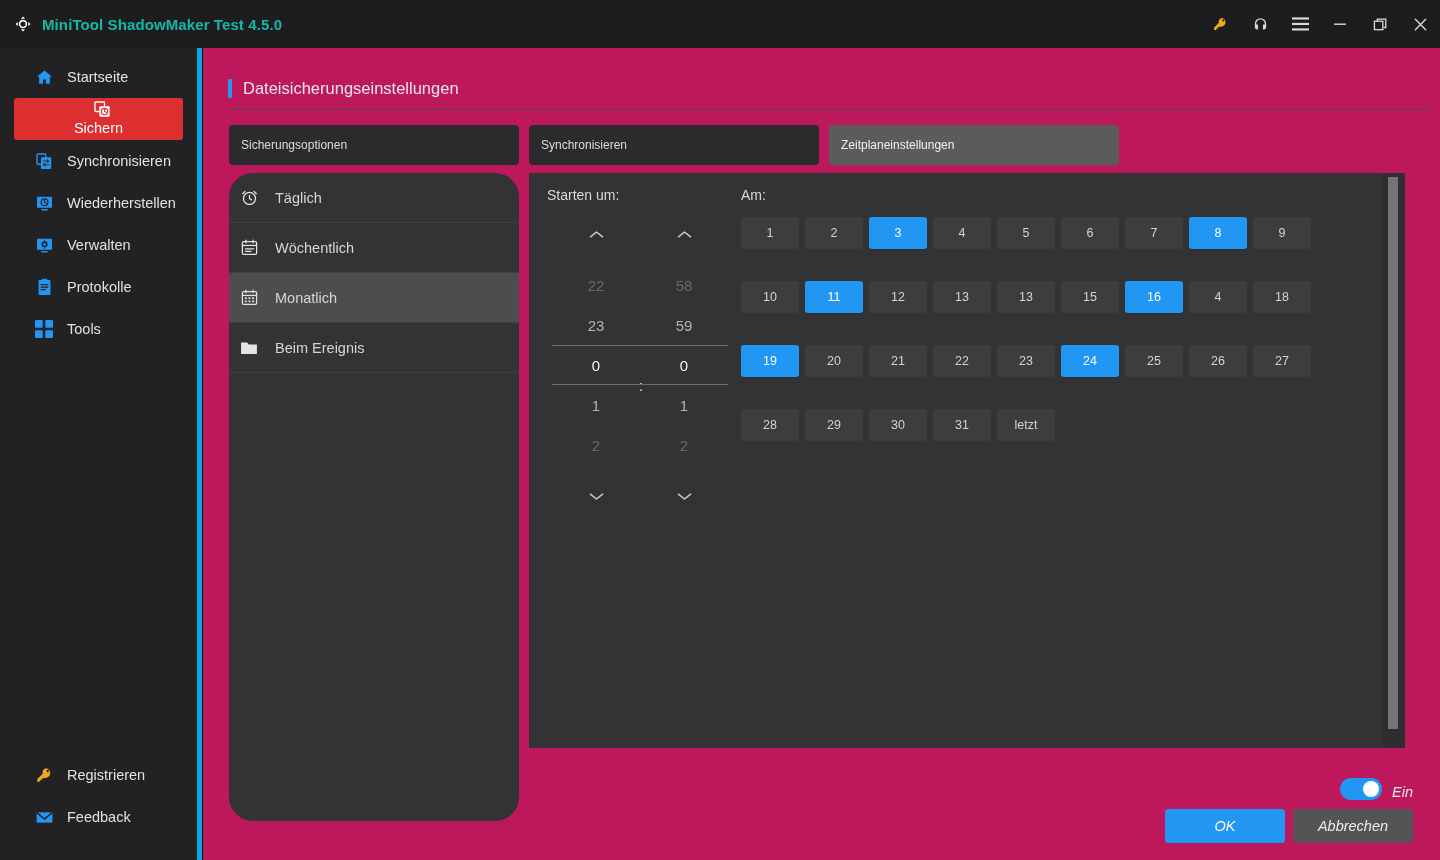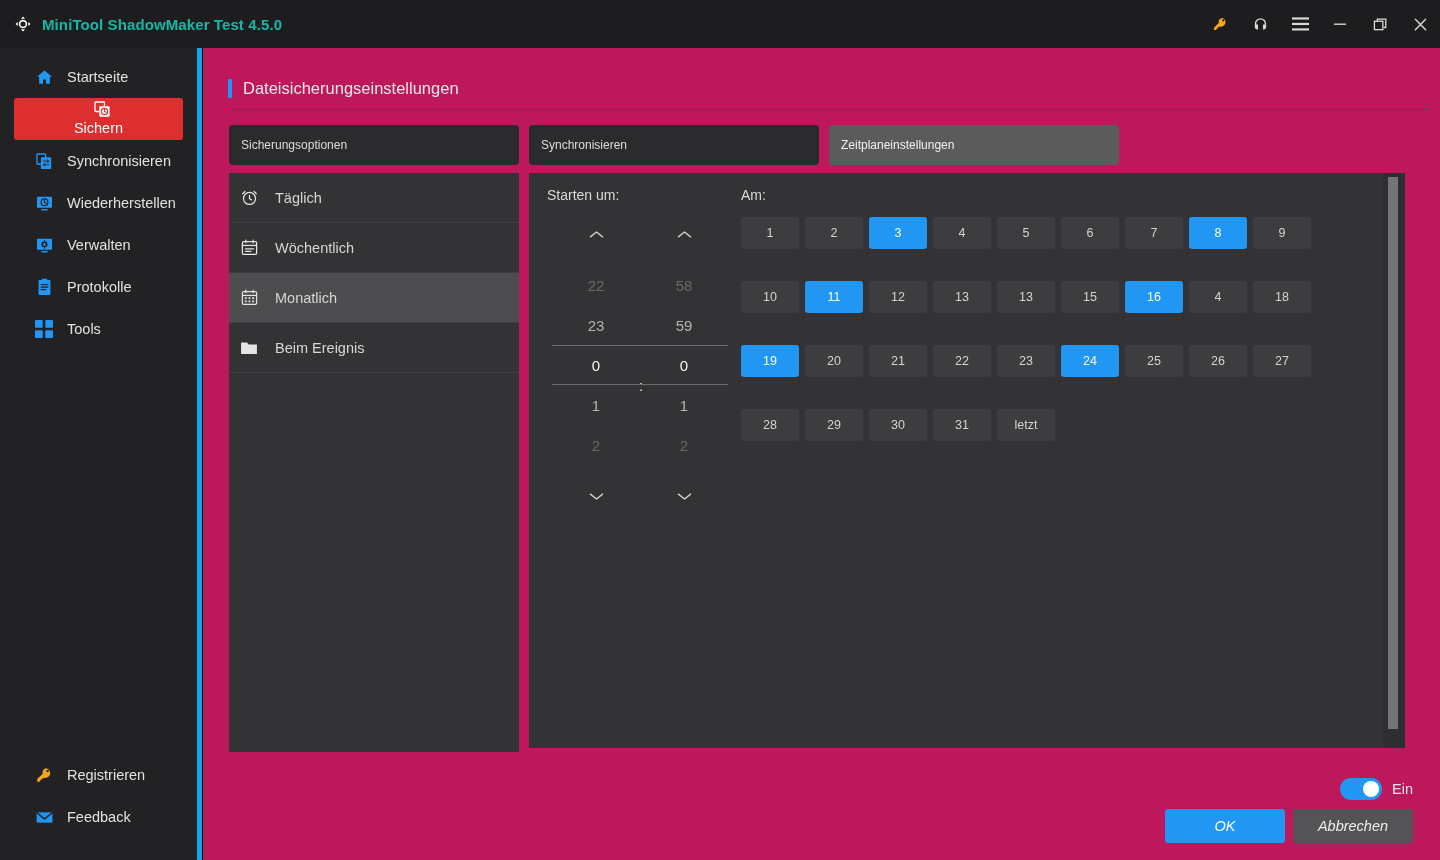--- a/index.html
+++ b/index.html
@@ -89,22 +89,23 @@
     display: flex; align-items: center;
     color: #dcdcdc; font-size: 12px;
   }
   .tab .tab-label { margin-left: 12px; }
   .tab.active { background: #5b5b5b; }
   .tab.active .tab-label { color: #f2f2f2; }
 
   
   #left-panel {
     position: absolute; left: 26px; top: 125px;
-    width: 290px; height: 579px;
+    width: 290px; height: 648px;
     background: #333335;
+    border-radius: 24px;
   }
   .sched-item {
     height: 50px; display: flex; align-items: center;
     border-bottom: 1px solid #3e3e40;
     color: #d6d6d6; font-size: 14.5px;
   }
   .sched-item .sched-icon {
     width: 22px; height: 22px; margin-left: 9px; margin-right: 15px;
     display: flex; align-items: center; justify-content: center;
     color: #e4e4e4;
@@ -172,21 +173,21 @@
     width: 22px; height: 575px; background: #2e2e30;
   }
   #scroll-thumb {
     position: absolute; left: 5px; top: 4px;
     width: 10px; height: 552px; background: #747476;
   }
 
   
   #toggle-row {
     position: absolute; right: 27px; top: 730px;
-    display: flex; align-items: center;
+    display: flex; align-items: flex-end; font-style: italic;
   }
   #toggle-switch {
     position: relative; width: 42px; height: 22px; border-radius: 11px;
     background: #2196f3;
   }
   #toggle-knob {
     position: absolute; right: 3px; top: 3px;
     width: 16px; height: 16px; border-radius: 50%; background: #ffffff;
   }
   #toggle-label { margin-left: 10px; color: #e8e8e8; font-size: 14.5px; }

